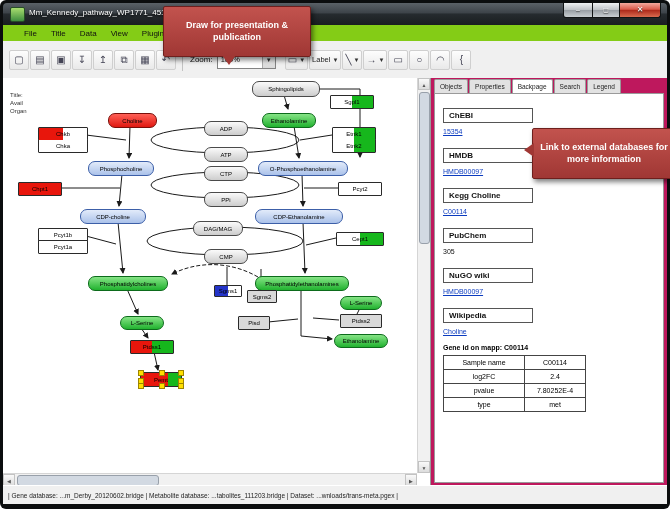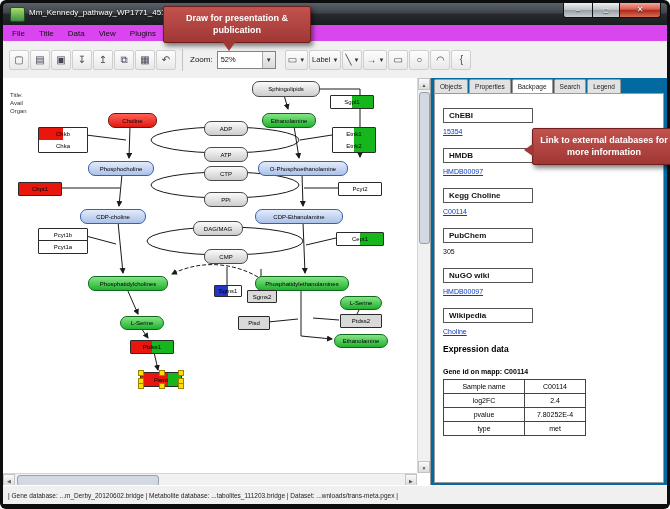--- a/index.html
+++ b/index.html
@@ -12,22 +12,22 @@
     background:linear-gradient(#a8dd6f,#3f8f3f);border:1px solid #274e27;}
   .title-text{position:absolute;left:26px;top:5px;font-size:8px;color:#fff;text-shadow:0 1px 2px #000;white-space:nowrap;}
   .winbtns{position:absolute;right:6px;top:0;display:flex;}
   .winbtn{height:14px;border:1px solid #101314;border-top:none;color:#fff;font-size:7px;line-height:13px;
     text-align:center;text-shadow:0 1px 1px #222;background:linear-gradient(#eef1f3,#bdc2c6 48%,#989ea4 52%,#c9ced2);}
   .winbtn.min{width:28px;border-radius:0 0 0 3px;}
   .winbtn.max{width:26px;border-left:none;border-right:none;}
   .winbtn.close{width:40px;border-radius:0 0 3px 0;font-size:8px;
     background:linear-gradient(#f3a99e,#da5a4b 45%,#ad2a1b 52%,#d96l4f);background:linear-gradient(#f3a99e,#da5a4b 45%,#ad2a1b 52%,#d96a4f);}
   
-  .menubar{position:absolute;left:3px;top:25px;right:3px;height:16px;background:#d946ef;
-    border-bottom:1px solid #dcdcdc;display:flex;align-items:center;padding-left:2px;}
+  .menubar{position:absolute;left:3px;top:25px;right:3px;height:16px;background:#84cc16;
+    border-bottom:1px solid #dcdcdc;display:flex;align-items:center;padding-left:14px;}
   .menu-item{font-size:8px;padding:2px 7px;color:#111;}
   .toolbar{position:absolute;left:3px;top:41px;right:3px;height:37px;background:#f0f0f0;
     border-bottom:1px solid #9a9a9a;display:flex;align-items:center;padding-left:6px;}
   .tbtn{height:20px;min-width:20px;border:1px solid #cfcfcf;border-radius:2px;margin-right:1px;padding:0 2px;
     background:linear-gradient(#fdfdfd,#e9e9e9);font-size:10px;color:#445;display:flex;align-items:center;justify-content:center;}
   .tbtn.text{font-size:7.5px;color:#222;}
   .tbtn .caret{font-size:6px;margin-left:2px;color:#333;}
   .sep{width:1px;height:22px;background:#c2c2c2;margin:0 5px;}
   .zoom-label{font-size:8px;margin:0 4px 0 2px;color:#111;}
   .combo{height:16px;background:#fff;border:1px solid #838383;display:flex;align-items:center;
@@ -57,21 +57,21 @@
   
   .vsb{position:absolute;right:0;top:0;bottom:13px;width:12px;background:#f1f1f1;border-left:1px solid #d5d5d5;}
   .hsb{position:absolute;left:0;right:13px;bottom:0;height:12px;background:#f1f1f1;border-top:1px solid #d5d5d5;}
   .sb-btn{position:absolute;width:12px;height:12px;font-size:5px;color:#555;text-align:center;line-height:12px;
     background:linear-gradient(#fafafa,#dcdcdc);border:1px solid #c3c3c3;box-sizing:border-box;}
   .vsb .up{top:0;left:0}.vsb .down{bottom:0;left:0}
   .hsb .lf{left:0;top:0}.hsb .rt{right:0;top:0}
   .vsb .thumb{position:absolute;top:14px;left:1px;width:9px;height:150px;background:#d2d9e2;border:1px solid #98a0aa;border-radius:3px;}
   .hsb .thumb{position:absolute;left:14px;top:1px;height:9px;width:140px;background:#d2d9e2;border:1px solid #98a0aa;border-radius:3px;}
   
-  .sidebar{position:absolute;left:428px;top:0;right:0;bottom:0;background:#0369a1;}
+  .sidebar{position:absolute;left:428px;top:0;right:0;bottom:0;background:#be185d;}
   .tabs{position:absolute;left:3px;top:1px;display:flex;}
   .tab{font-size:6.5px;padding:3px 5px;border:1px solid #9a9a9a;border-bottom:none;background:#e2e2e2;
     margin-right:1px;border-radius:2px 2px 0 0;color:#222;}
   .tab.active{background:#fff;position:relative;top:0;}
   .panel{position:absolute;left:3px;top:15px;right:3px;bottom:3px;background:#fff;border:1px solid #9a9a9a;
     padding:10px 0 0 8px;overflow:hidden;}
   .bp-section{margin-bottom:9px;}
   .bp-header{display:inline-block;min-width:78px;border:1px solid #555;padding:2px 5px;font-size:8px;
     font-weight:bold;color:#111;background:#fff;}
   .bp-link{margin-top:5px;font-size:7px;color:#0b3bbf;text-decoration:underline;cursor:pointer;}
@@ -79,21 +79,21 @@
   .exp-title{font-size:8.5px;font-weight:bold;color:#000;margin:2px 0 14px;}
   .gene-line{font-size:7px;font-weight:bold;color:#000;margin-bottom:4px;}
   table.exp{border-collapse:collapse;}
   table.exp td{border:1px solid #444;font-size:7px;color:#000;text-align:center;height:13px;padding:0 2px;}
   td.c1{width:76px}td.c2{width:56px}
   
   .statusbar{position:absolute;left:3px;bottom:5px;right:3px;height:18px;background:#f0f0f0;border-top:1px solid #fff;
     display:flex;align-items:center;font-size:6.5px;color:#222;padding-left:5px;white-space:nowrap;overflow:hidden;}
   
   .callout{position:absolute;background:linear-gradient(#c2534e,#a03734);border:1px solid #6e1f1d;color:#fff;
-    font-weight:bold;font-size:9px;text-align:center;padding:6px 6px;border-radius:2px;line-height:1.3;
+    font-weight:bold;font-size:9px;text-align:center;padding:13px 6px;border-radius:2px;line-height:1.3;
     box-shadow:2px 3px 5px rgba(0,0,0,.5);z-index:60;}
   .c1{left:163px;top:6px;width:134px;}
   .c2{left:28px;top:80px;width:138px;}
   .c3{left:532px;top:128px;width:130px;}
   .c4{left:232px;top:366px;width:194px;}
   .pt{position:absolute;width:0;height:0;}
   .pt-down{bottom:-9px;left:58px;border-left:7px solid transparent;border-right:7px solid transparent;border-top:10px solid #a03734;}
   .pt-up{top:-9px;left:32px;border-left:7px solid transparent;border-right:7px solid transparent;border-bottom:10px solid #a03734;}
   .pt-left{left:-9px;top:14px;border-top:7px solid transparent;border-bottom:7px solid transparent;border-right:10px solid #a03734;}
   .share{position:absolute;left:40px;top:420px;font-size:16px;font-style:italic;font-weight:bold;color:#d8242f;z-index:40;}
@@ -118,21 +118,21 @@
       <span class="menu-item">Title</span>
       <span class="menu-item">Data</span>
       <span class="menu-item">View</span>
       <span class="menu-item">Plugins</span>
       <span class="menu-item">Help</span>
     </div>
 
   <div class="toolbar">
     <span class="zoom-label" style="order:2">Zoom:</span>
     <div class="combo zoom-combo" style="order:3">
-      <span>52%</span>
+      <span>100%</span>
       <span class="ccaret">▼</span>
     </div>
   <div style="display: flex; order: 1;">
         <button class="tbtn">
           <span>▢</span>
         </button>
         <button class="tbtn">
           <span>▤</span>
         </button>
         <button class="tbtn">
@@ -412,21 +412,20 @@
         </div>
       <div class="panel">
         <div id="bp-sections">
             <div class="bp-section"><div class="bp-header">ChEBI</div><div class="bp-link">15354</div></div>
             <div class="bp-section"><div class="bp-header">HMDB</div><div class="bp-link">HMDB00097</div></div>
             <div class="bp-section"><div class="bp-header">Kegg Choline</div><div class="bp-link">C00114</div></div>
             <div class="bp-section"><div class="bp-header">PubChem</div><div class="bp-value">305</div></div>
             <div class="bp-section"><div class="bp-header">NuGO wiki</div><div class="bp-link">HMDB00097</div></div>
             <div class="bp-section"><div class="bp-header">Wikipedia</div><div class="bp-link">Choline</div></div>
           </div>
-        <div class="exp-title">Expression data</div>
         <div class="gene-line">Gene id on mapp: C00114</div>
         <table class="exp">
             <tbody id="exp-body">
               <tr>
                 <td class="c1">Sample name</td>
                 <td class="c2">C00114</td>
               </tr>
               <tr>
                 <td class="c1">log2FC</td>
                 <td class="c2">2.4</td>

